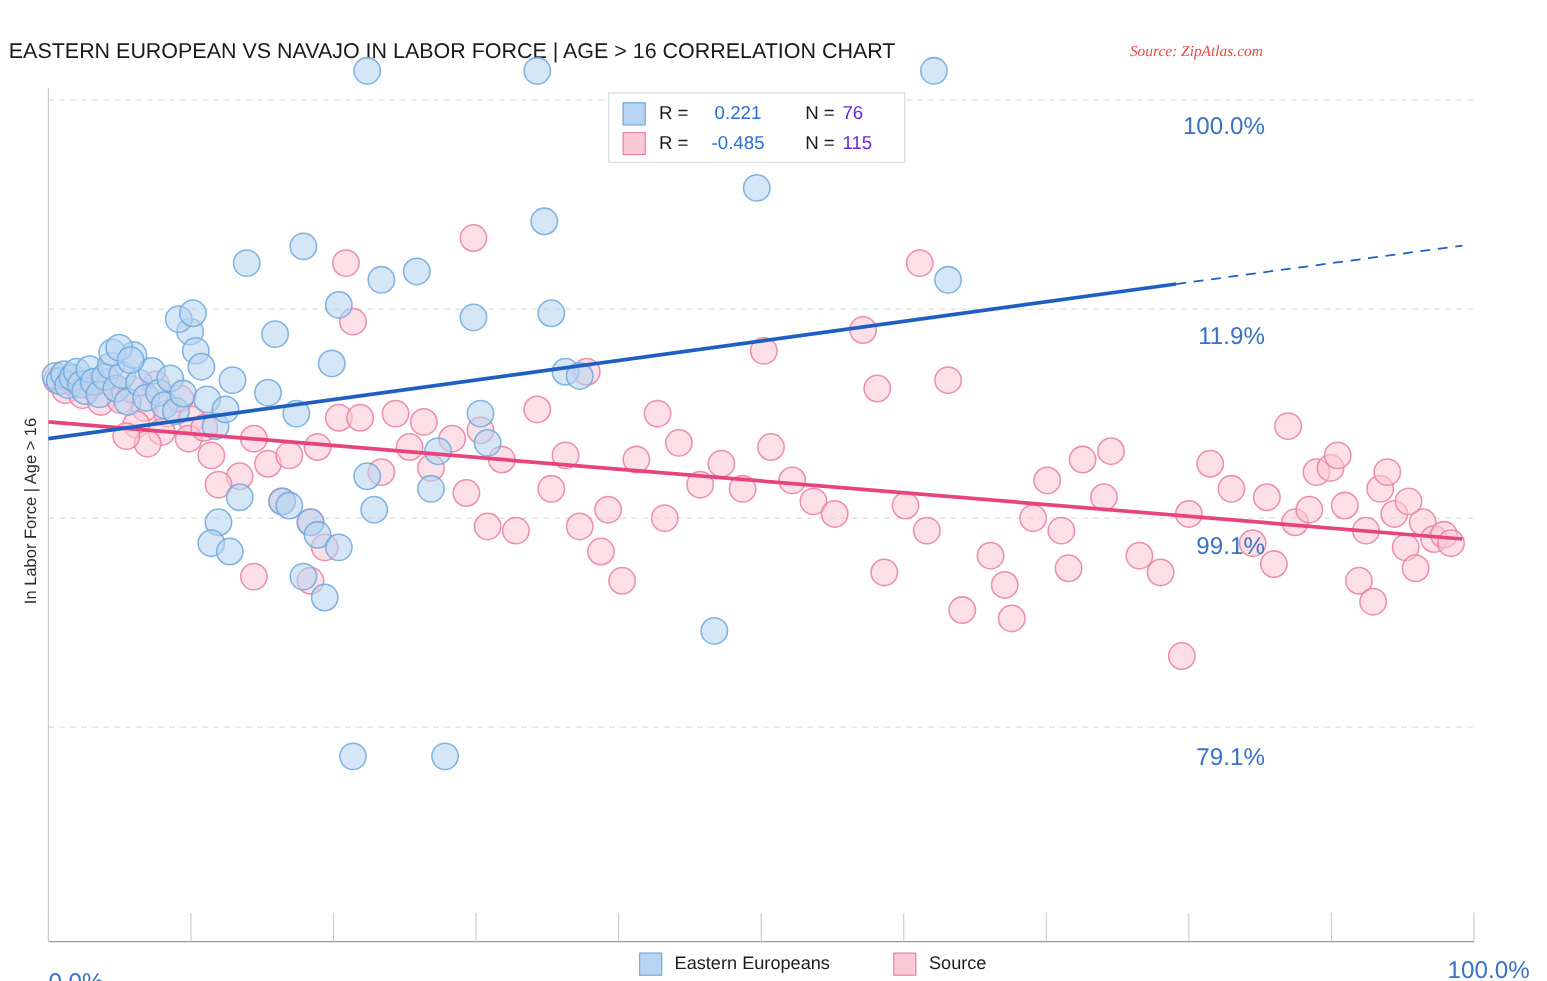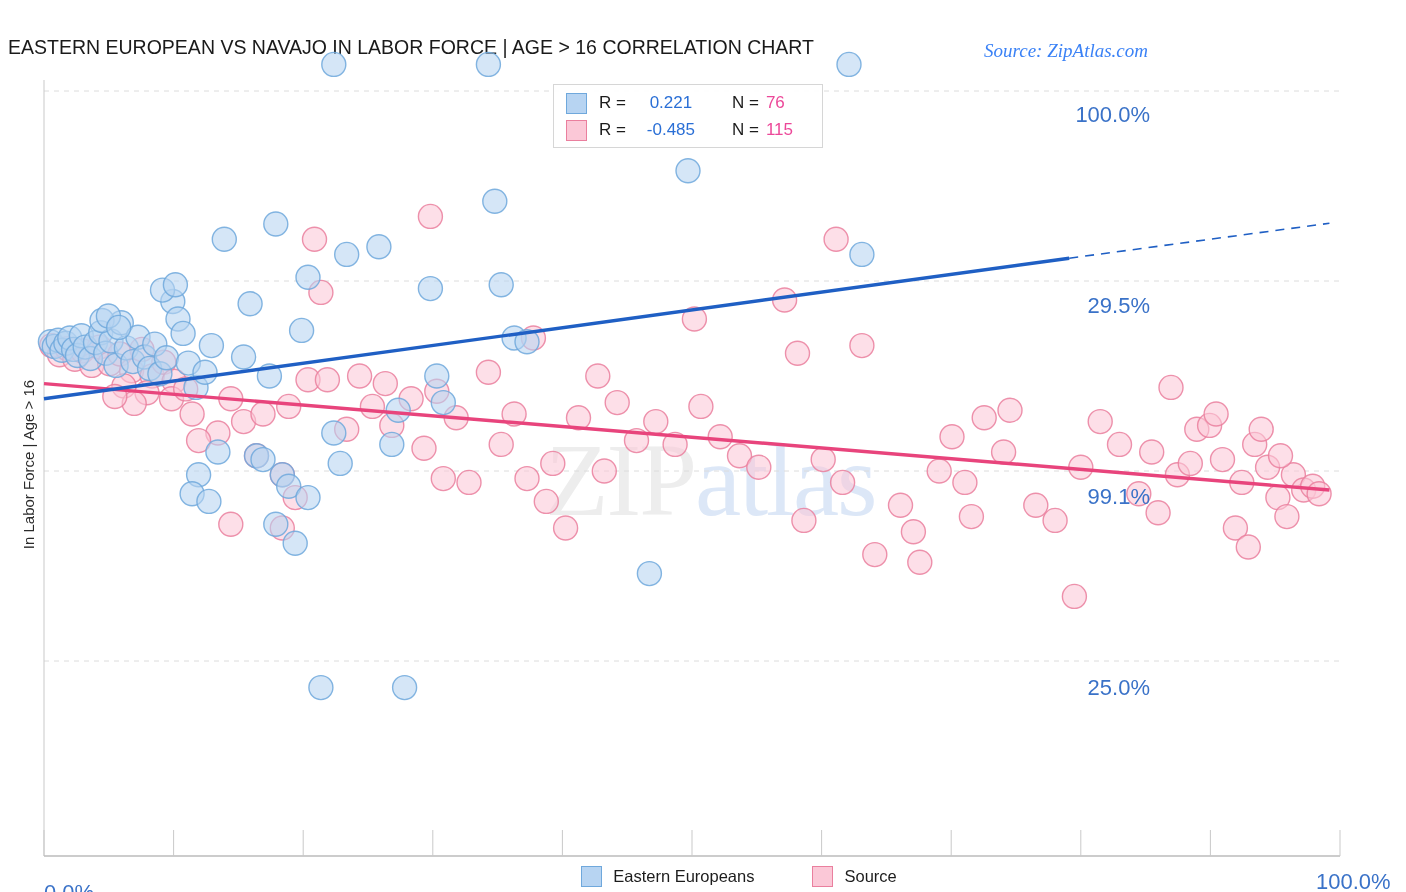--- a/index.html
+++ b/index.html
@@ -28,23 +28,23 @@
     font-size: 19.5px;
     color: #1a1a1a;
     letter-spacing: 0.0px;
     white-space: nowrap;
     font-weight: 400;
   }
   .source {
     position: absolute;
     right: 10px;
     top: 24px;
-    font-size: 19px;
+    font-size: 14px;
     font-style: italic;
-    color: #3b82f6;
+    color: #ef4444;
     font-family: "Liberation Serif", serif;
     white-space: nowrap;
   }
   .ylabel {
     position: absolute;
     left: -92px;
     top: 440px;
     width: 240px;
     text-align: center;
     transform: rotate(-90deg);
@@ -96,21 +96,21 @@
   .sw-blue { background: #b7d4f2; border: 1px solid #6fa8dc; }
   .sw-pink { background: #fbc8d7; border: 1px solid #ea7f9e; }
   .lg-label { color: #1c1c1c; }
   .lg-val {
     color: #2a6fd6;
     display: inline-block;
     text-align: center;
     margin-left: 6px;
   }
   .lg-n { color: #1c1c1c; margin-left: 22px; }
-  .lg-nval { color: #ec4899; margin-left: 7px; }
+  .lg-nval { color: #6d28d9; margin-left: 7px; }
   .bottom-legend {
     position: absolute;
     left: 0;
     top: 850px;
     width: 1406px;
     display: flex;
     justify-content: center;
     align-items: center;
     gap: 58px;
     font-size: 16.5px;
@@ -135,21 +135,20 @@
 </head>
 <body>
 
 <div id="chart-root">
 
   <div class="title">EASTERN EUROPEAN VS NAVAJO IN LABOR FORCE | AGE &gt; 16 CORRELATION CHART</div>
   <div class="source">Source: ZipAtlas.com</div>
 
   <div class="ylabel">In Labor Force | Age &gt; 16</div>
 
-  <div class="watermark"><span class="wm-zip">ZIP</span><span class="wm-atlas">atlas</span></div>
 
   <svg class="plot" width="1406" height="892">
     <defs></defs>
     <g id="gridlines">
         <line x1="44" x2="1340" y1="645" y2="645" stroke="#dcdcdc" stroke-width="1" stroke-dasharray="5,5"></line>
         <line x1="44" x2="1340" y1="455" y2="455" stroke="#dcdcdc" stroke-width="1" stroke-dasharray="5,5"></line>
         <line x1="44" x2="1340" y1="265" y2="265" stroke="#dcdcdc" stroke-width="1" stroke-dasharray="5,5"></line>
         <line x1="44" x2="1340" y1="75" y2="75" stroke="#dcdcdc" stroke-width="1" stroke-dasharray="5,5"></line>
       </g>
     <g id="axis-lines">
@@ -365,23 +364,23 @@
         <circle cx="391.8" cy="428.4" r="12" fill="#b7d4f2" fill-opacity="0.58" stroke="#6fa8dc" stroke-width="1.4" stroke-opacity="0.85"></circle>
       </g>
     <g id="trendlines">
         <line x1="44" y1="367.59999999999997" x2="1329.424" y2="474" stroke="#e8447c" stroke-width="3.4"></line>
         <line x1="44" y1="382.8" x2="1069.2479999999998" y2="242.2" stroke="#1f5fc4" stroke-width="3.4"></line>
         <line x1="1069.2479999999998" y1="242.2" x2="1329.424" y2="207.24000000000004" stroke="#1f5fc4" stroke-width="1.6" stroke-dasharray="9,7"></line>
       </g>
   </svg>
 
   <div class="tick-label ytick" style="top:86px;">100.0%</div>
-  <div class="tick-label ytick" style="top:277px;">29.5%</div>
+  <div class="tick-label ytick" style="top:277px;">11.9%</div>
   <div class="tick-label ytick" style="top:468px;">99.1%</div>
-  <div class="tick-label ytick" style="top:659px;">25.0%</div>
+  <div class="tick-label ytick" style="top:659px;">79.1%</div>
 
   <div class="tick-label" style="left:44px; top:853px;margin-top:11px;">0.0%</div>
   <div class="tick-label" style="left:1316px; top:853px;">100.0%</div>
 
   <div class="legend-box">
     <div class="legend-row r1">
       <span class="swatch sw-blue"></span>
       <span class="lg-label">R =</span>
       <span class="lg-val" style="width:78px">0.221</span>
       <span class="lg-n">N =</span>

